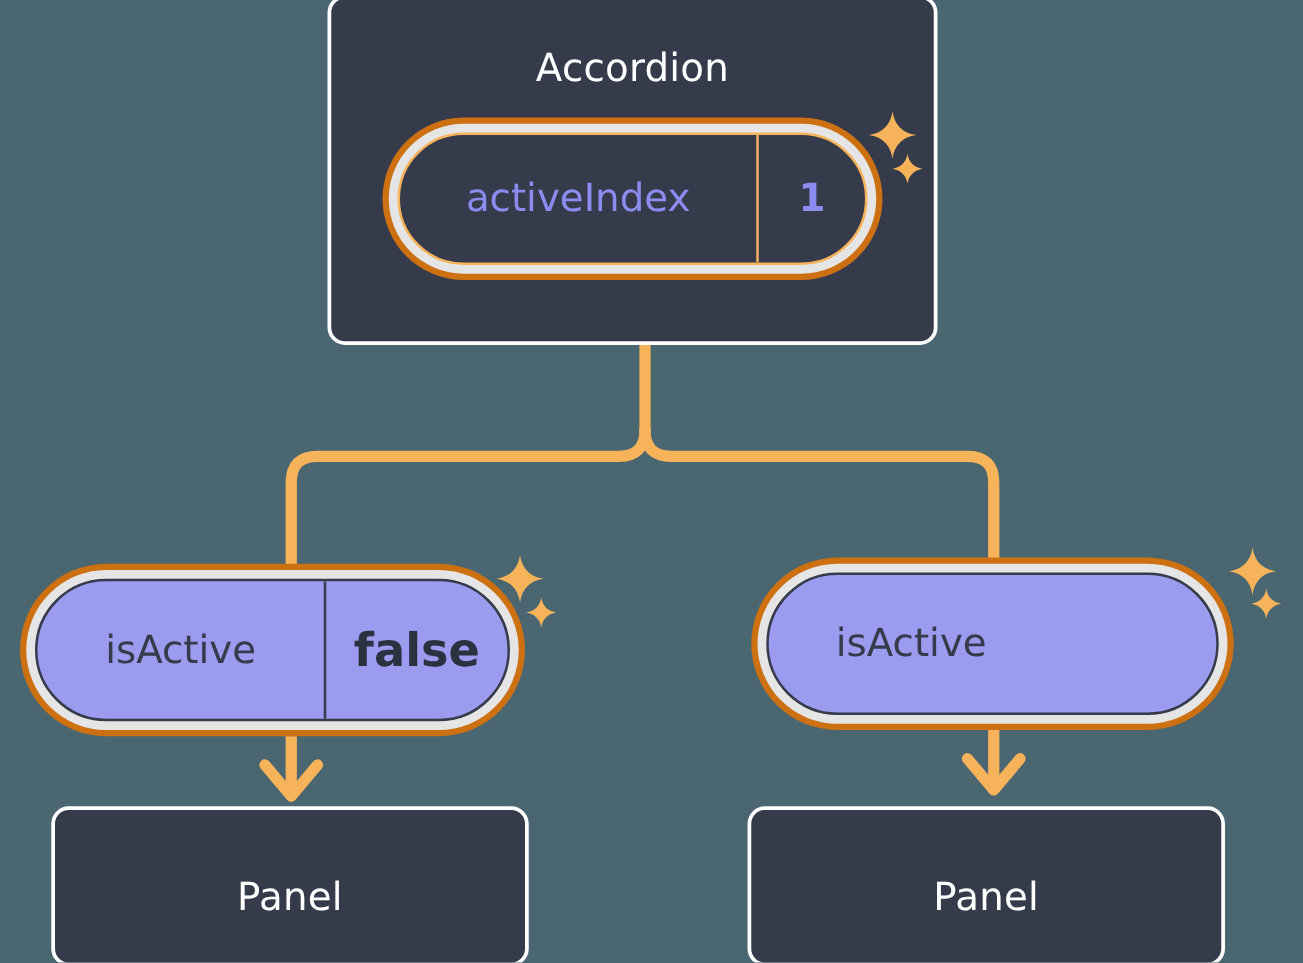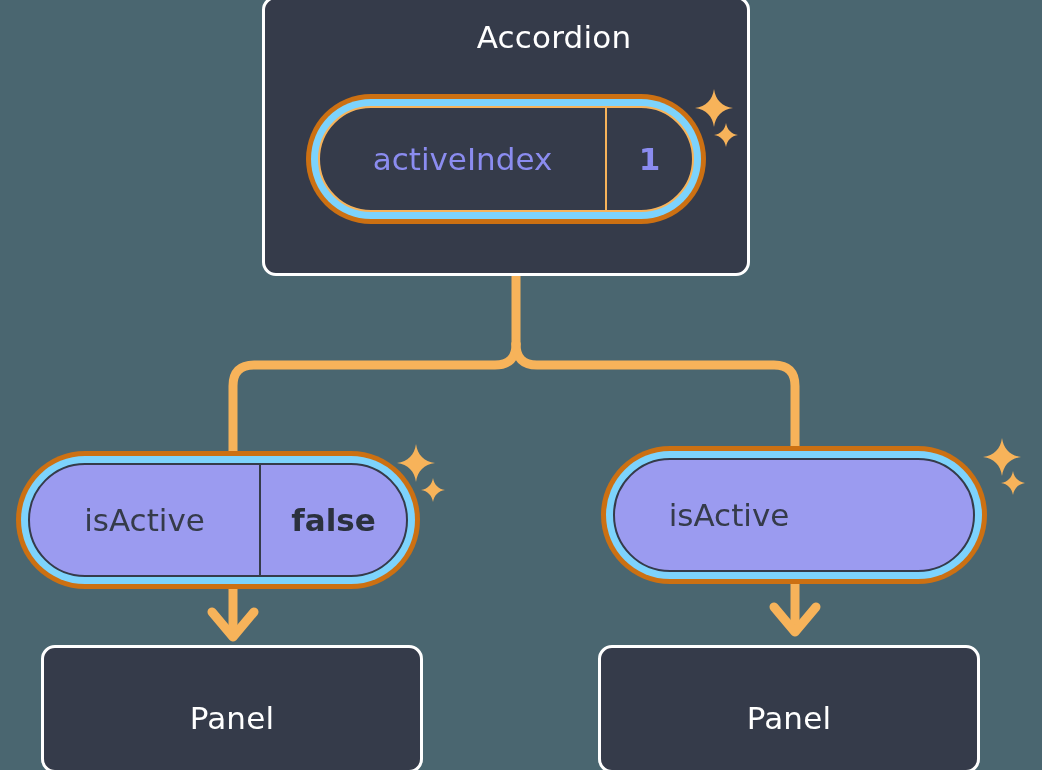--- a/index.html
+++ b/index.html
@@ -48,21 +48,21 @@
     color: #ffffff;
     white-space: nowrap;
   }
 
   #accordion-box {
     left: 262px;
     top: -4px;
     width: 488px;
     height: 280px;
   }
-  #accordion-box .node-title { top: 20px; margin-left: 48px; }
+  #accordion-box .node-title { top: 38px; }
 
   .panel-box {
     top: 645px;
     width: 382px;
     height: 128px;
   }
   #panel-left  { left: 41px; }
   #panel-right { left: 598px; }
   .panel-box .node-title { top: 52px; }
 
@@ -78,21 +78,21 @@
     border-radius: 999px;
     background: #cc7012;
     padding: 5px;
   }
   
   .pill-ring-inner {
     box-sizing: border-box;
     width: 100%;
     height: 100%;
     border-radius: 999px;
-    background: #7dd3fc;
+    background: #e5e5e5;
     padding: 7px;
   }
   
   .pill-body {
     box-sizing: border-box;
     width: 100%;
     height: 100%;
     border-radius: 999px;
     display: flex;
     align-items: stretch;
@@ -127,21 +127,21 @@
     background: #9b9bf0;
     border: 2px solid #353b4a;
   }
   .pill-purple .pill-key {
     color: #353b4a;
     font-size: 31px;
     font-weight: 400;
   }
   .pill-purple .pill-val {
     color: #2b313e;
-    font-size: 31px;
+    font-size: 37px;
     font-weight: 700;
     border-left: 2px solid #353b4a;
   }
 
   
   #pill-activeindex { left: 306px; top: 94px; }
   #pill-activeindex .pill-ring { width: 400px; height: 130px; }
   #pill-activeindex .pill-key { flex: 0 0 285px; }
   #pill-activeindex .pill-val { flex: 1 1 auto; }
 

